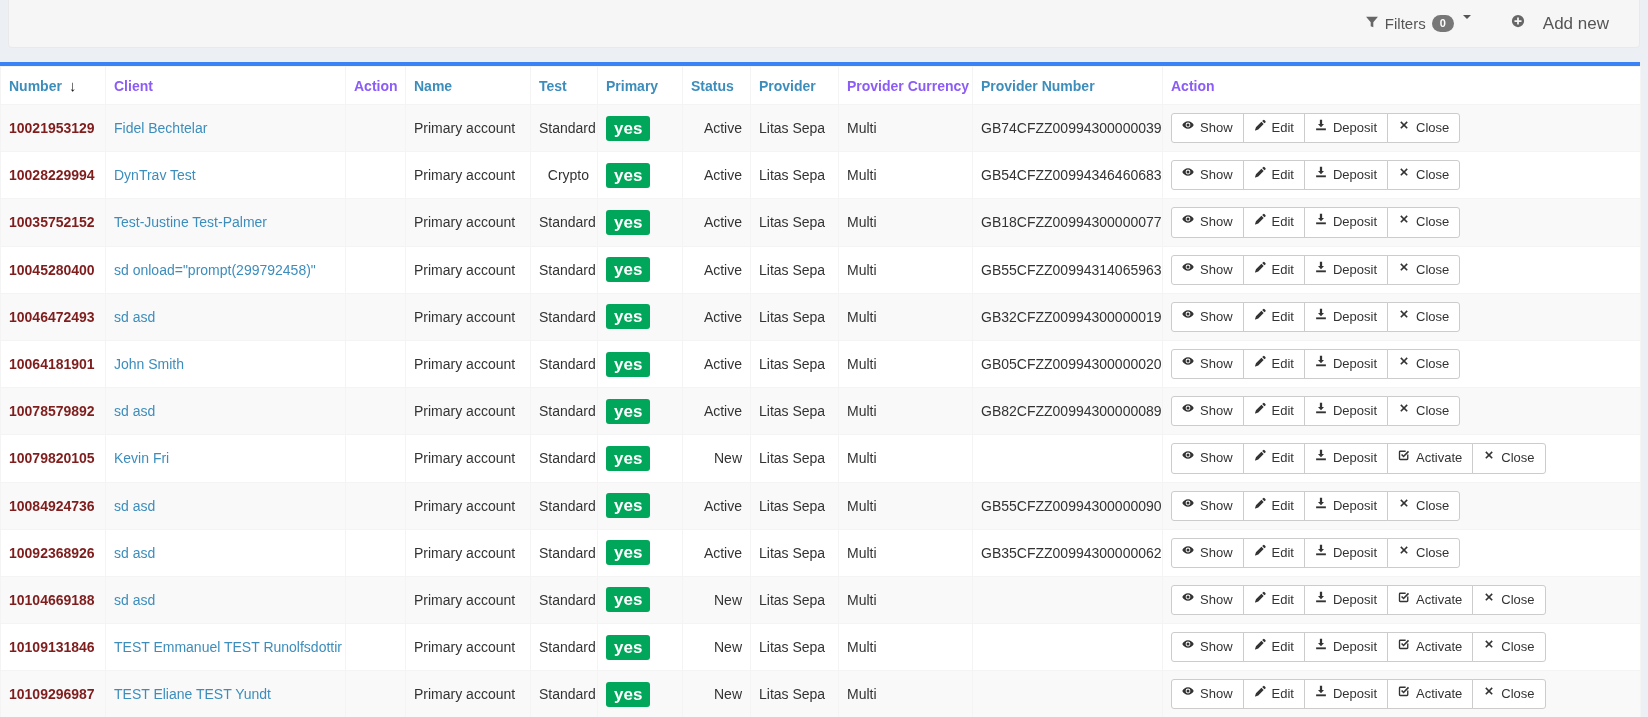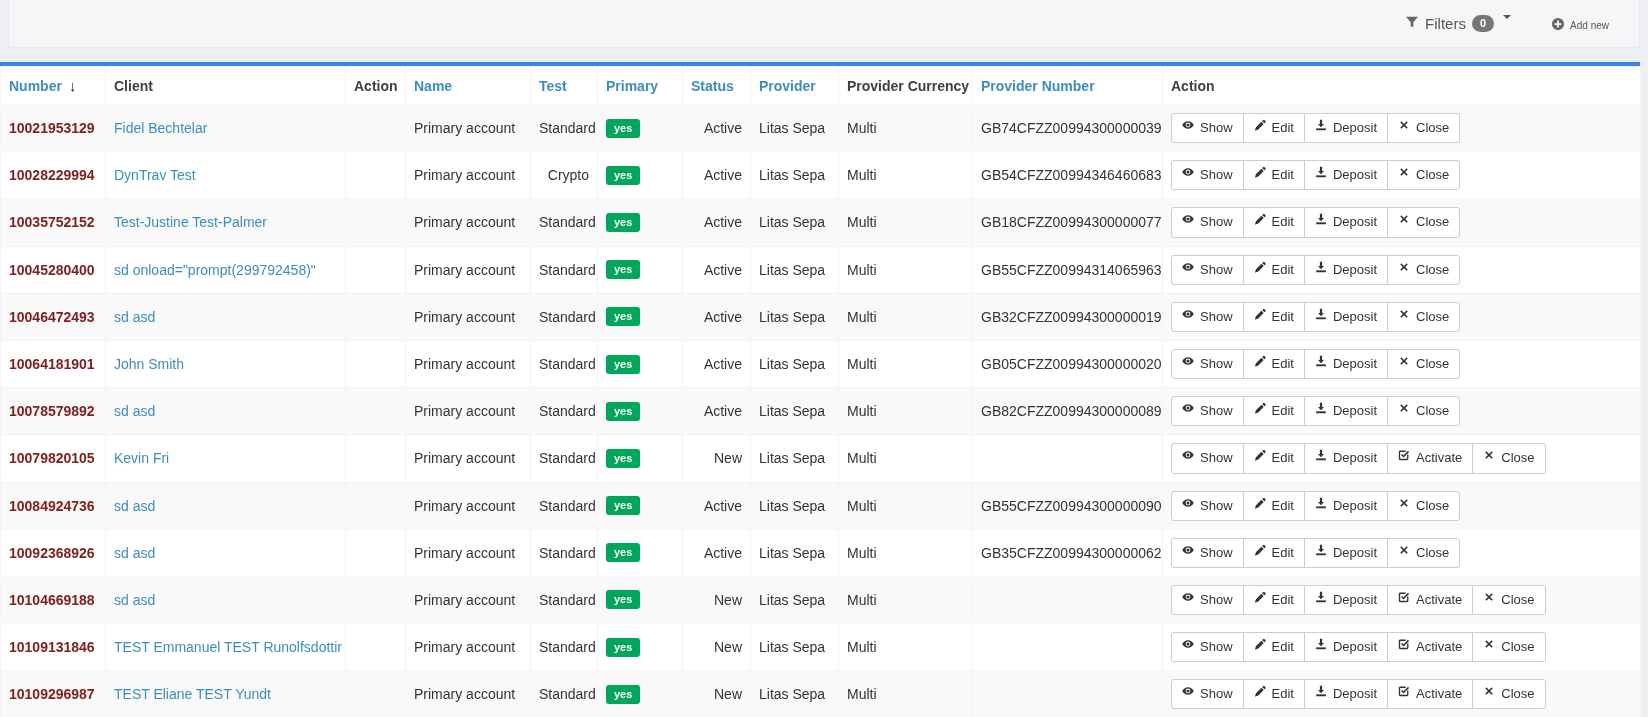--- a/index.html
+++ b/index.html
@@ -6,39 +6,39 @@
   html,body{width:1648px;height:717px;overflow:hidden}
   body{background:#ecf0f5;font-family:"Liberation Sans","DejaVu Sans",sans-serif;font-size:14px;color:#333}
 
   
   .toolbar{margin:0 8px;height:48px;background:#f6f6f6;border:1px solid #e9e9e9;border-top:none;
            border-radius:0 0 4px 4px;display:flex;align-items:center;justify-content:flex-end;padding-right:30px}
   .toolbar-right{display:flex;align-items:center;gap:40px;color:#555}
   .filters-dropdown{display:flex;gap:6px;cursor:pointer;font-size:15px}
   .count-badge{background:#777;color:#fff;border-radius:10px;font-size:11px;font-weight:bold;padding:3px 8px;line-height:1}
   .caret{width:0;height:0;border-left:4px solid transparent;border-right:4px solid transparent;border-top:4px solid #555;margin-left:3px}
-  .add-new{display:flex;align-items:flex-end;gap:5px;cursor:pointer;font-size:10px}
+  .add-new{display:flex;align-items:flex-start;gap:18px;cursor:pointer;font-size:17px}
   .t-icon svg{width:14px;height:14px;fill:#666;display:block}
 
   .gap{height:14px}
 
   
   .panel{margin-right:8px;background:#fff;border-top:4px solid #3b82f6}
   table{border-collapse:collapse;table-layout:fixed;width:100%}
   th,td{border:1px solid #f4f4f4;padding:8px;vertical-align:middle;text-align:left;font-size:14px;overflow:hidden;white-space:nowrap}
   table{border-left:none;border-right:none}
-  thead th{font-weight:bold;color:#404040;padding:10px 8px;background:#fff}
+  thead th{font-weight:bold;color:#8b5cf6;padding:10px 8px;background:#fff}
   th.th-link{color:#3c8dbc}
   .sort{margin-left:7px;color:#222;font-weight:bold;font-size:15px}
   tbody tr:nth-child(odd){background:#f9f9f9}
   tbody td{height:44px}
   .num-link{color:#7f1d1d;font-weight:bold;text-decoration:none;cursor:pointer}
   .client-link{color:#3c8dbc;text-decoration:none;cursor:pointer}
   .al-r{text-align:right}
-  .badge-yes{background:#00a65a;color:#fff;font-size:11px;font-weight:bold;border-radius:3px;padding:4px 8px;display:inline-block;line-height:1}
+  .badge-yes{background:#00a65a;color:#fff;font-size:17px;font-weight:bold;border-radius:3px;padding:4px 8px;display:inline-block;line-height:1}
 
   
   .btn-group{display:inline-flex}
   .btn{display:inline-flex;gap:6px;background:#fff;border:1px solid #ccc;color:#333;
        font-size:13px;padding:5px 10px;margin-left:-1px;cursor:pointer;font-family:inherit;line-height:1.4}
   .btn:first-child{border-radius:3px 0 0 3px;margin-left:0}
   .btn:last-child{border-radius:0 3px 3px 0}
   .b-icon svg{width:12px;height:12px;display:block;fill:#333}
 </style>
 </head>

